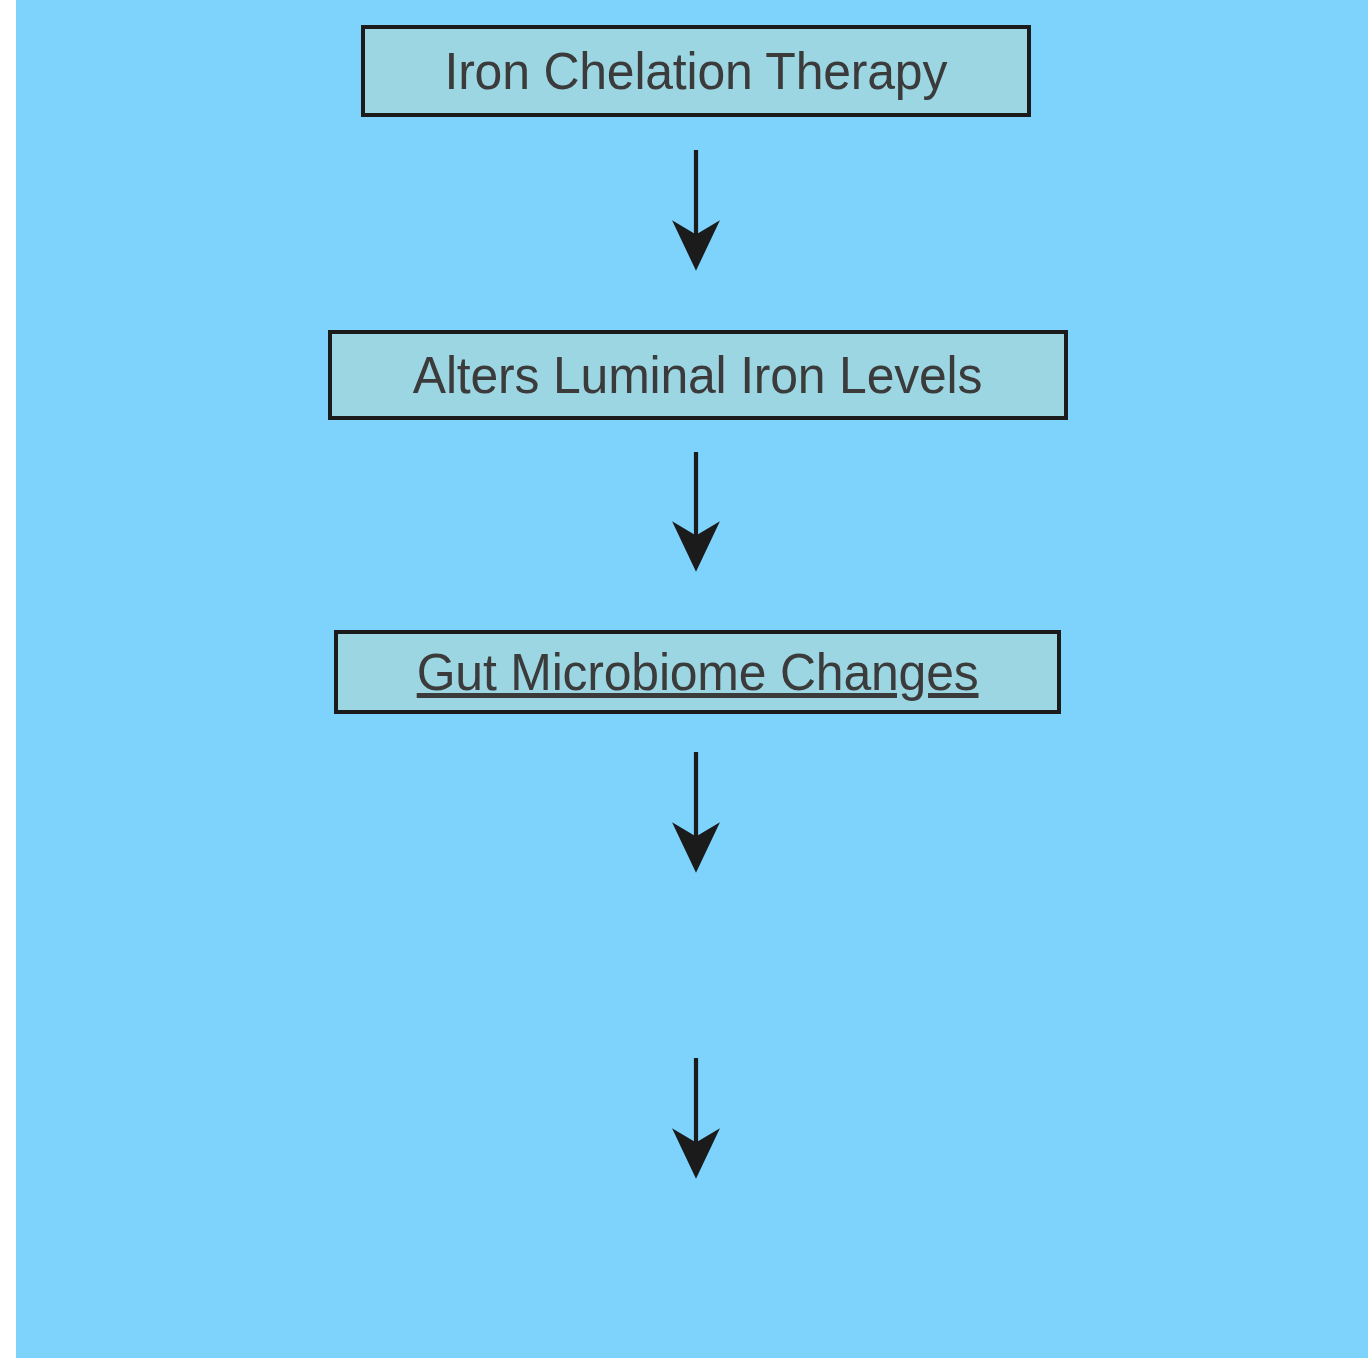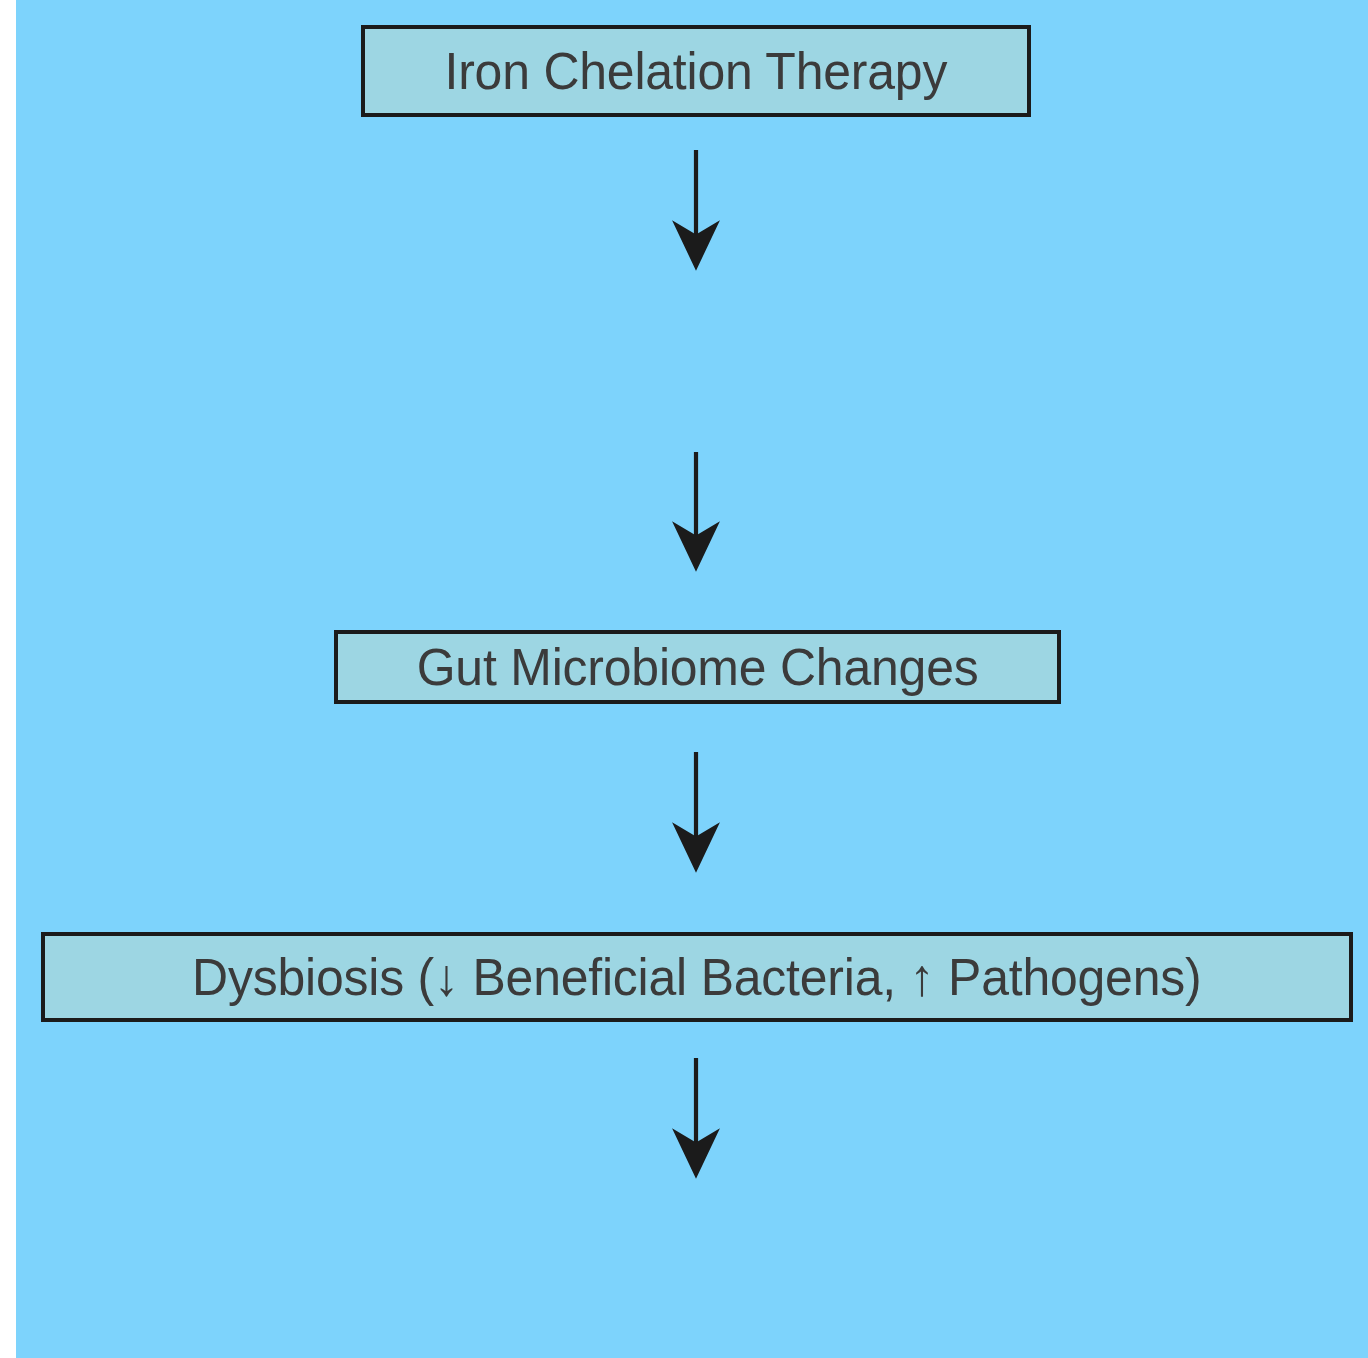--- a/index.html
+++ b/index.html
@@ -36,21 +36,21 @@
   }
   .node .label {
     display: block;
     transform: scaleX(0.93);
     transform-origin: center center;
   }
 
   
   #node-0 { left: 345px;  top: 25px;   width: 670px;  height: 92px; }
   #node-1 { left: 312px;  top: 330px;  width: 740px;  height: 90px; }
-  #node-2 { left: 318px;  top: 630px;  width: 727px;  height: 74px; }
+  #node-2 { left: 318px;  top: 630px;  width: 727px;  height: 84px; text-decoration: underline; }
   #node-3 { left: 25px;   top: 932px;  width: 1312px; height: 90px; }
   #node-4 { left: 73px;   top: 1240px; width: 1215px; height: 92px; }
 
   .edge {
     position: absolute;
     left: 0;
     top: 0;
     pointer-events: none;
   }
 </style>
@@ -71,23 +71,23 @@
       <line x1="680" y1="452" x2="680" y2="565" marker-end="url(#dart)"></line>
       <line x1="680" y1="752" x2="680" y2="866" marker-end="url(#dart)"></line>
       <line x1="680" y1="1058" x2="680" y2="1172" marker-end="url(#dart)"></line>
     </g>
   </svg>
 
   <div class="node" id="node-0">
     <span class="label" style="transform: scaleX(0.96);">Iron Chelation Therapy</span>
   </div>
 
+  <div class="node" id="node-1">
+    <span class="label" style="transform: scaleX(0.96);">Alters Luminal Iron Levels</span>
+  </div>
 
   <div class="node" id="node-2">
     <span class="label" style="transform: scaleX(0.96);">Gut Microbiome Changes</span>
   </div>
 
-  <div class="node" id="node-3">
-    <span class="label" style="transform: scaleX(0.96);">Dysbiosis (↓ Beneficial Bacteria, ↑ Pathogens)</span>
-  </div>
 
 
 </div>
 
 </body></html>

